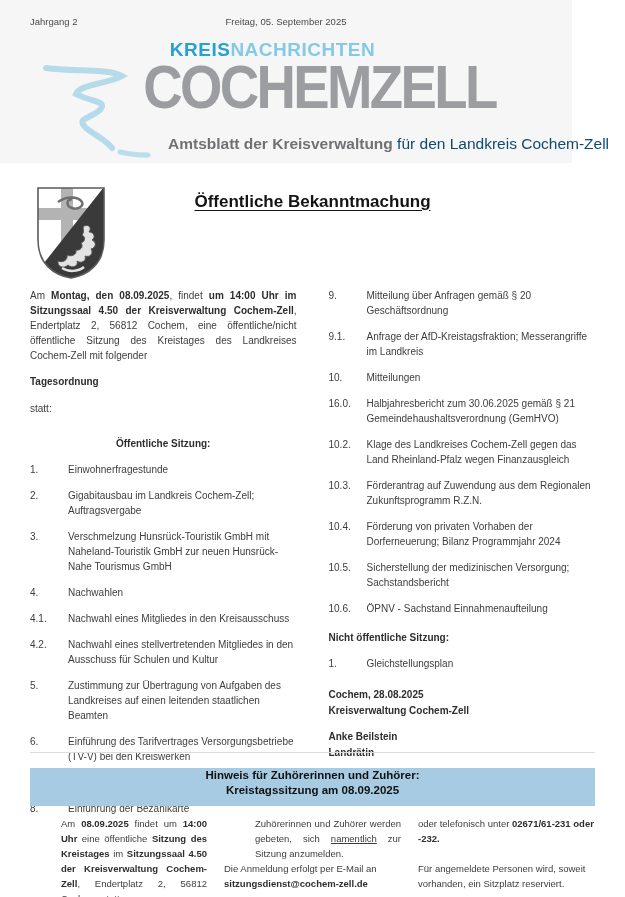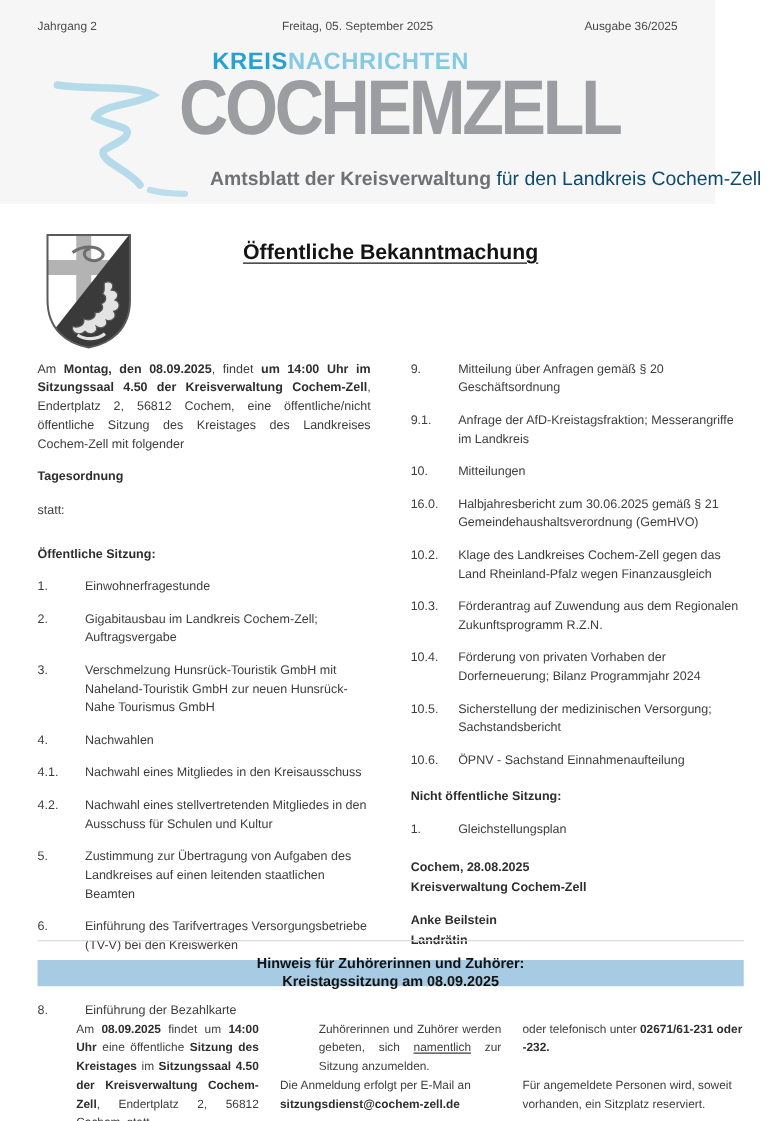--- a/index.html
+++ b/index.html
@@ -41,41 +41,40 @@
   .sec-head{margin:15px 0 11px 0;font-weight:bold;color:#2e2e2e;}
   .arow{display:flex;margin-bottom:11px;}
   .anum{width:38px;flex-shrink:0;}
   .atext{flex:1;}
   .signoff{margin-top:16px;font-weight:bold;color:#2e2e2e;}
   .signoff div{line-height:16px;}
   .signoff .gap{height:10px;}
 
   
   .divider{position:absolute;top:752px;left:30px;width:565px;border-top:1px solid #dcdcdc;}
-  .notice-banner{position:absolute;top:768px;left:30px;width:565px;height:21px;background:#a6cbe2;
-                 display:flex;flex-direction:column;justify-content:center;text-align:center;
+  .notice-banner{position:absolute;top:768px;left:30px;width:565px;height:38px;background:#a6cbe2;
+                 display:flex;flex-direction:column;justify-content:flex-start;text-align:center;
                  font-size:11.5px;font-weight:bold;color:#111;line-height:15px;}
   .notice-cols{position:absolute;top:816px;left:30px;width:565px;display:flex;gap:17px;
                font-size:9.5px;line-height:15px;}
   .ncol{flex:1;min-width:0;}
   .ncol p{margin:0;}
   .ncol .justify{text-align:justify;margin-left:31px;}
   .ncol .p2{margin-top:15px;}
   .u{text-decoration:underline;}
 </style>
 </head>
 <body>
 
 <div class="page">
 
   <header class="masthead-area">
     <div class="meta-row">
       <span class="m-left">Jahrgang 2</span>
       <span class="m-center">Freitag, 05. September 2025</span>
-      <span class="m-right">Ausgabe 36/2025</span>
     </div>
 
     <svg class="river-svg" viewBox="0 0 118 102">
       <path d="M4,12 C30,16 66,12 80,20 C66,28 38,28 34,38 C48,46 66,44 58,54
                C46,64 34,62 44,72 C54,80 64,84 70,92" fill="none" stroke="#aed7e8" stroke-width="6" stroke-linecap="round" opacity="0.9"></path>
       <path d="M78,96 C86,98 96,99 106,99" fill="none" stroke="#aed7e8" stroke-width="5" stroke-linecap="round" opacity="0.8"></path>
     </svg>
 
     <div class="kicker">
       <span class="k-bold">KREIS</span><span class="k-light">NACHRICHTEN</span>
@@ -113,21 +112,21 @@
 
   <h1 class="doc-title">Öffentliche Bekanntmachung</h1>
 
   <div class="columns">
 
     <div class="col">
       <p class="intro"><span>Am </span><b>Montag, den 08.09.2025</b><span>, findet </span><b>um 14:00 Uhr im Sitzungssaal 4.50 der Kreisverwaltung Cochem-Zell</b><span>, Endertplatz 2, 56812 Cochem, eine öffentliche/nicht öffentliche Sitzung des Kreistages des Landkreises Cochem-Zell mit folgender</span></p>
 
       <p class="h-label" style="margin-top:0;">Tagesordnung</p>
       <p class="plain-label" style="margin-top:12px;margin-bottom:12px;">statt:</p>
-      <p class="sec-head" style="margin-top:20px;">Öffentliche Sitzung:</p>
+      <p class="sec-head" style="margin-top:20px;text-align:center;">Öffentliche Sitzung:</p>
 
       <div class="arow">
           <span class="anum">1.</span>
           <span class="atext">Einwohnerfragestunde</span>
         </div>
       <div class="arow">
           <span class="anum">2.</span>
           <span class="atext">Gigabitausbau im Landkreis Cochem-Zell; Auftragsvergabe</span>
         </div>
       <div class="arow">

